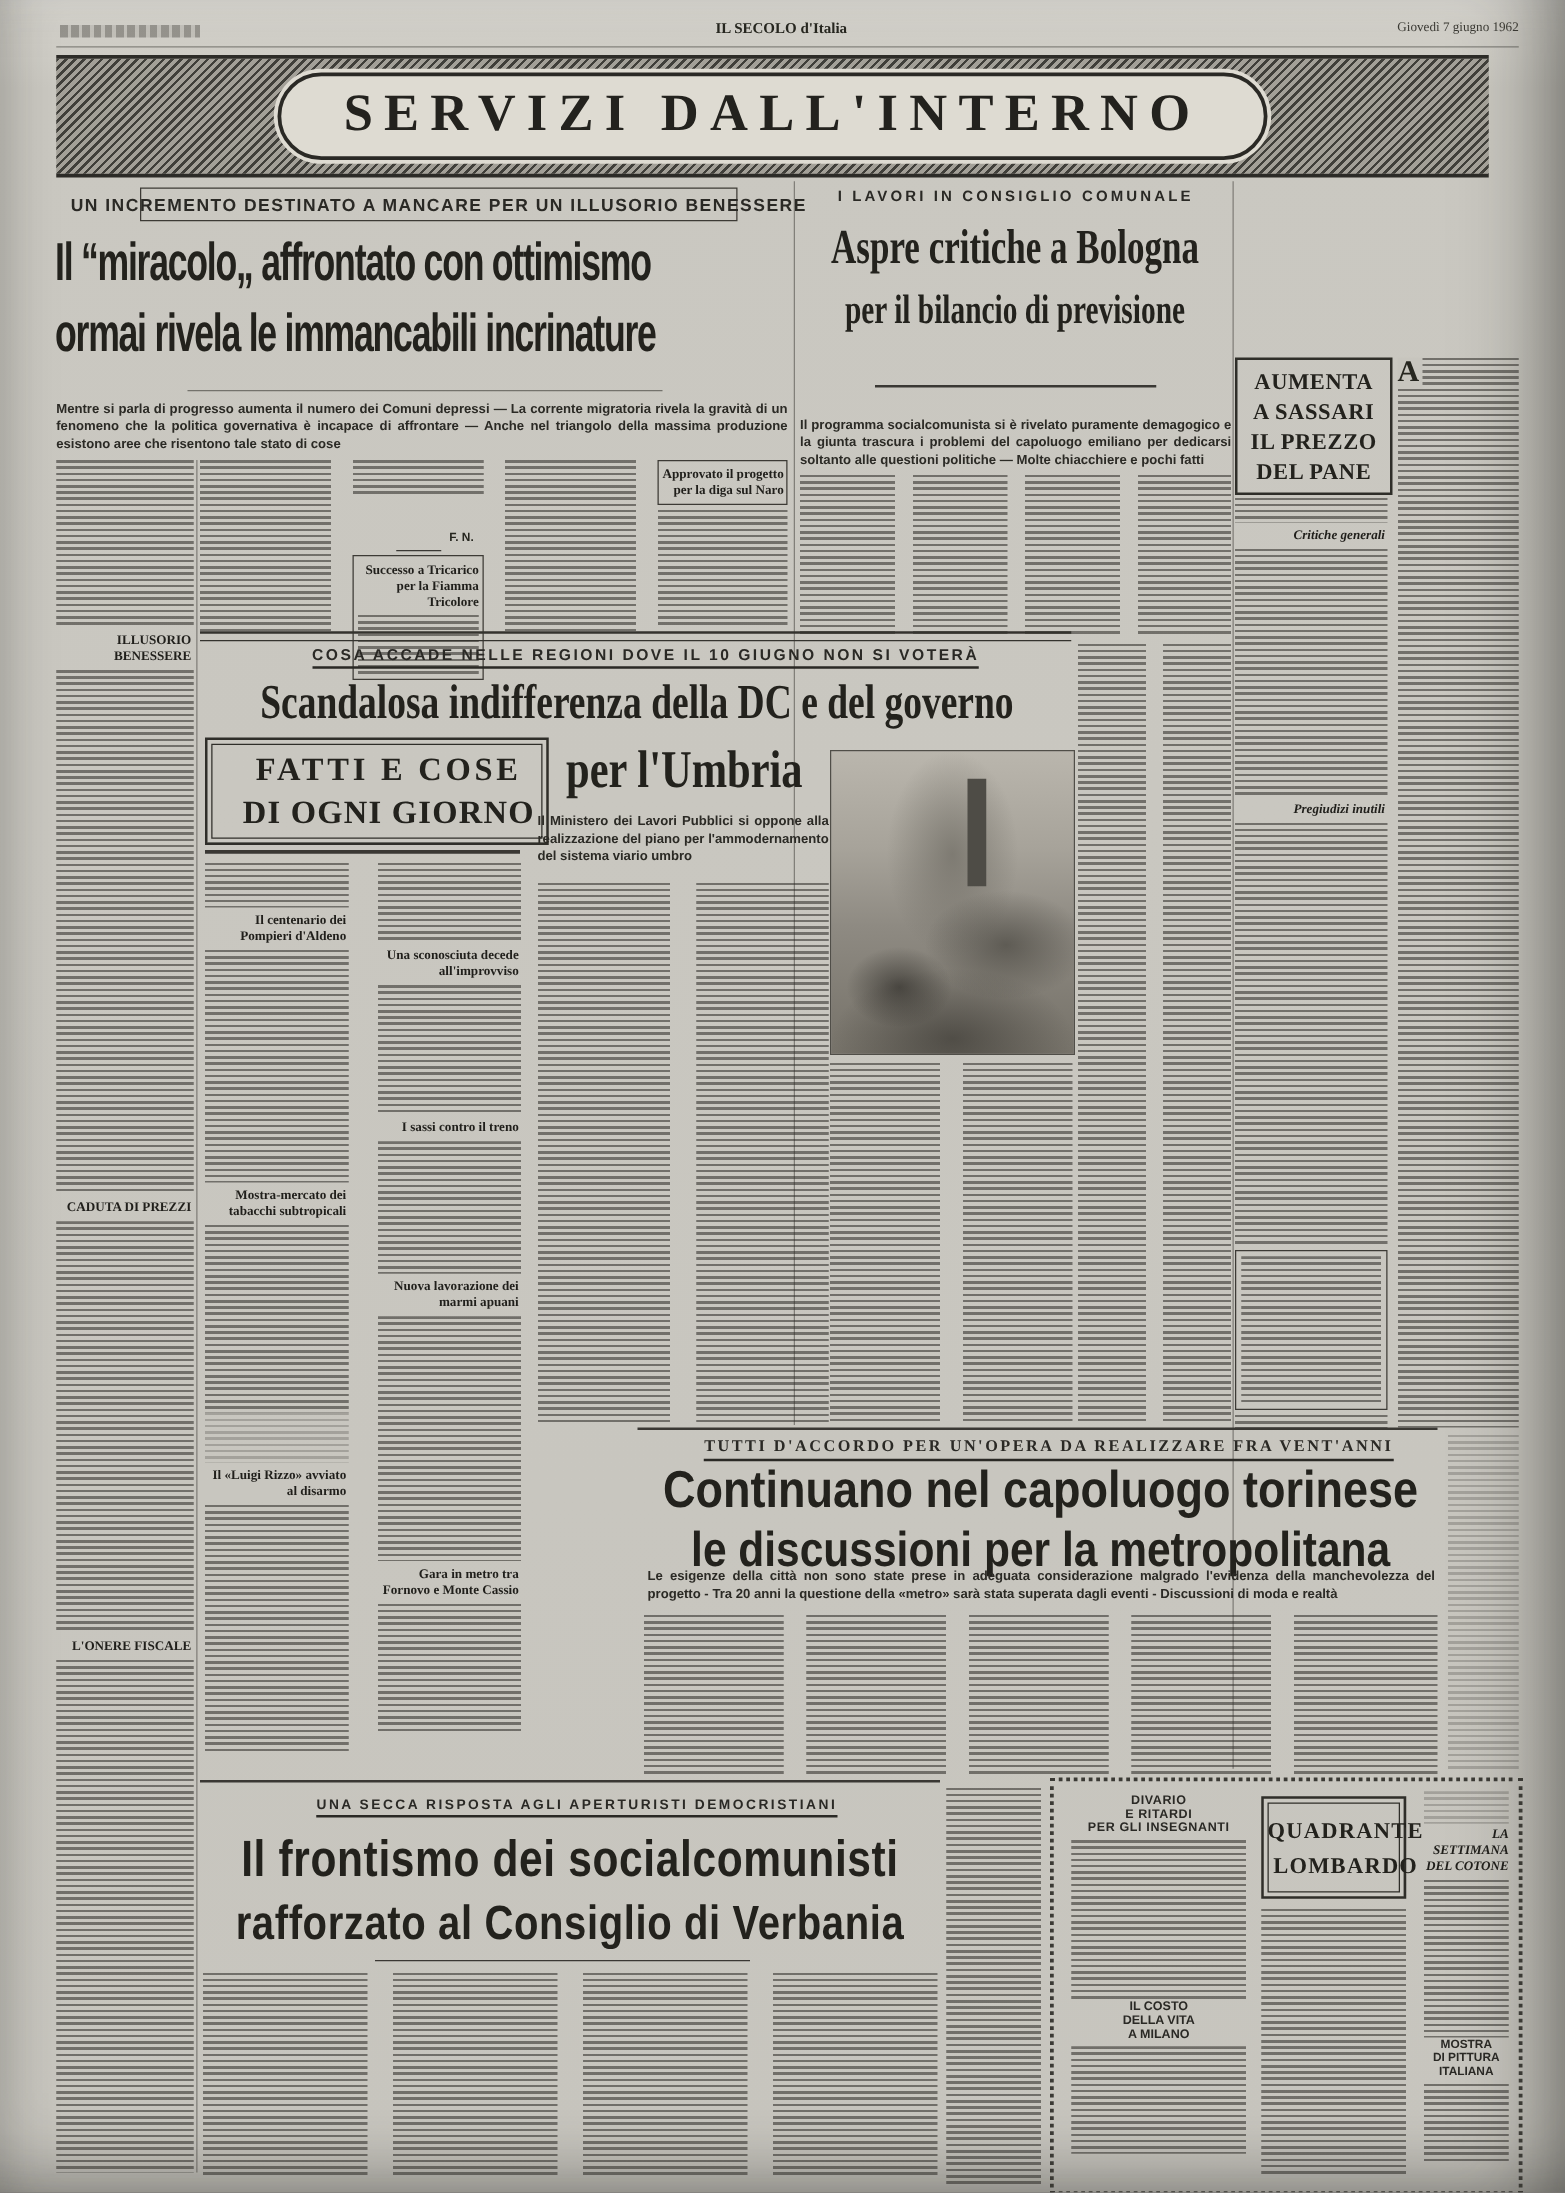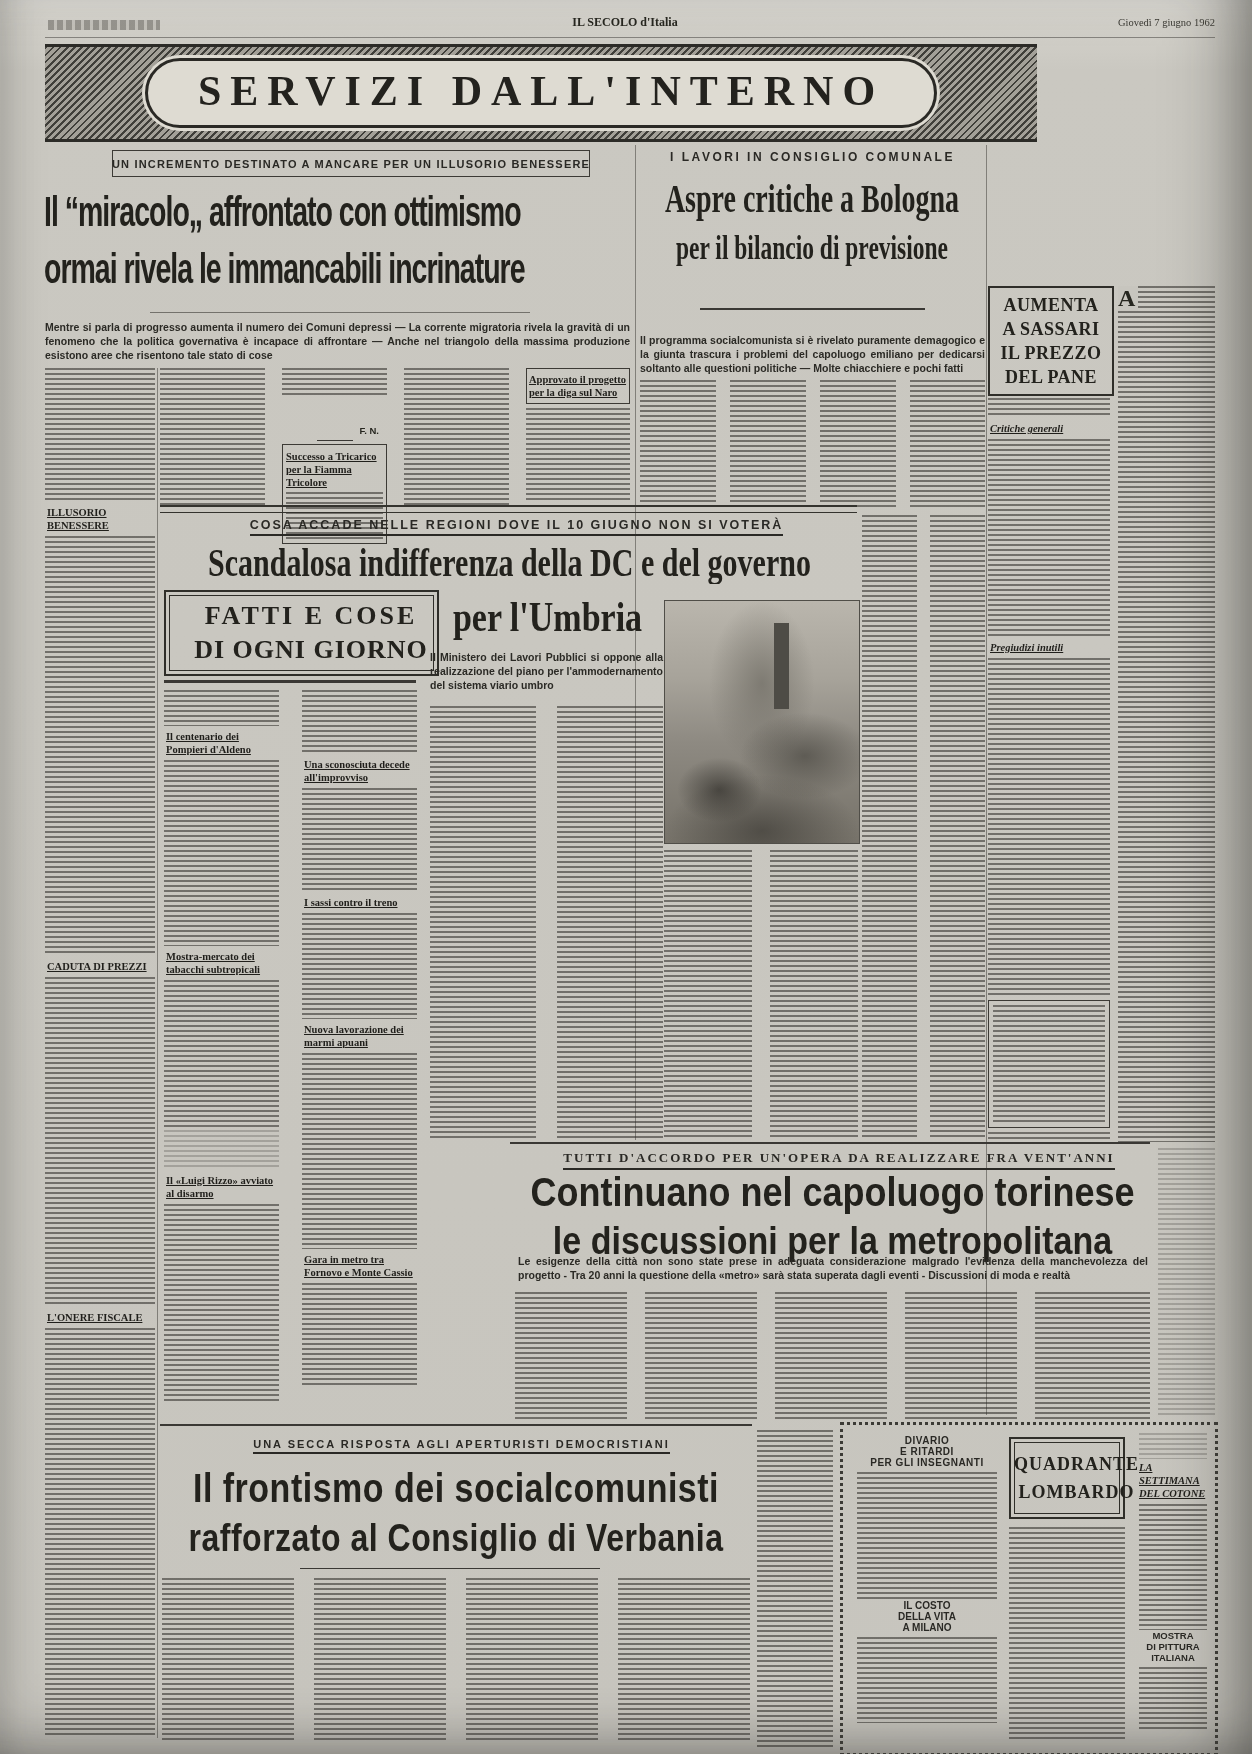--- a/index.html
+++ b/index.html
@@ -13,21 +13,21 @@
   .abs{position:absolute;}
   .fill{background-image:repeating-linear-gradient(to bottom,
       rgba(42,40,36,.55) 0px, rgba(42,40,36,.55) 2px,
       rgba(42,40,36,0) 2px, rgba(42,40,36,0) 5px);
     background-clip:content-box;}
   .fill.lt{opacity:.42;}
   .vr{width:1px;background:rgba(70,68,62,.55);}
   .hr{background:#3a3834;}
   .col{position:absolute;top:0;}
   .stack>*{display:block;}
-  .shd{font:700 10.5px/13px "Liberation Serif",serif;text-align:left;color:#201f1b;padding:4px 2px;text-decoration:underline;}
+  .shd{font:700 10.5px/13px "Liberation Serif",serif;text-align:right;color:#201f1b;padding:4px 2px;}
   .kick{font-family:"Liberation Sans",sans-serif;font-weight:700;color:#2a2925;text-align:center;white-space:nowrap;}
   .deck{font:700 10.5px/14px "Liberation Sans",sans-serif;text-align:justify;color:#2b2a25;}
   .hl-serif{font-family:"Liberation Serif",serif;font-weight:700;color:#23221d;transform-origin:top center;}
   .hl-sans{font-family:"Liberation Sans",sans-serif;font-weight:700;color:#23221d;transform-origin:top left;}
   .hlline{display:block;white-space:nowrap;}
   .boxed{border:1px solid #3c3a35;}
   .banner{background:repeating-linear-gradient(135deg,#403f3a 0 2px,#a3a098 2px 5px);
     border-top:3px solid #2c2b27;border-bottom:3px solid #2c2b27;
     display:flex;align-items:center;justify-content:center;}
   .banner-label{background:#dedbd2;border:3px solid #2a2925;border-radius:36px;
@@ -53,28 +53,28 @@
 </head>
 <body>
 
 <div class="page">
 
   <div class="abs smudge" style="left:48px;top:20px;width:112px;height:10px"></div>
   <div class="abs" style="left:480px;top:14px;width:290px;text-align:center;font:700 12px/16px 'Liberation Serif',serif">IL SECOLO d'Italia</div>
   <div class="abs" style="left:1000px;top:16px;width:215px;text-align:right;font:400 10.5px/14px 'Liberation Serif',serif;color:#3a3933">Giovedì 7 giugno 1962</div>
   <div class="abs hr" style="left:45px;top:37px;width:1170px;height:1px;opacity:.5"></div>
 
-  <div class="abs banner" style="left:45px;top:44px;width:992px;height:92px">
+  <div class="abs banner" style="left:45px;top:44px;width:1146px;height:92px">
     <div class="banner-label">
       <span>SERVIZI DALL'INTERNO</span>
     </div>
   </div>
 
   <div class="abs boxed" style="left:112px;top:150px;width:476px;height:25px;display:flex;align-items:center;justify-content:center">
-    <span class="kick" style="font-size:11px;letter-spacing:1.2px">UN INCREMENTO DESTINATO A MANCARE PER UN ILLUSORIO BENESSERE</span>
+    <span class="kick" style="font-size:14px;letter-spacing:1.2px">UN INCREMENTO DESTINATO A MANCARE PER UN ILLUSORIO BENESSERE</span>
   </div>
   <div class="abs hl-sans" style="left:44px;top:182px;width:592px;transform:scaleY(1.5);letter-spacing:-1px">
     <span class="hlline" style="font-size:28.5px;line-height:38px">Il “miracolo„ affrontato con ottimismo</span>
     <span class="hlline" style="font-size:28.5px;line-height:38px">ormai rivela le immancabili incrinature</span>
   </div>
   <div class="abs hr" style="left:150px;top:312px;width:380px;height:1px;opacity:.6"></div>
   <div class="abs deck" style="left:45px;top:320px;width:585px;height:44px">Mentre si parla di progresso aumenta il numero dei Comuni depressi — La corrente migratoria rivela la gravità di un fenomeno che la politica governativa è incapace di affrontare — Anche nel triangolo della massima produzione esistono aree che risentono tale stato di cose</div>
 
   <div class="abs" style="left:160px;top:368px;width:470px;height:138px">
     <div class="col fill" style="left:0;width:105px;height:138px"></div>

